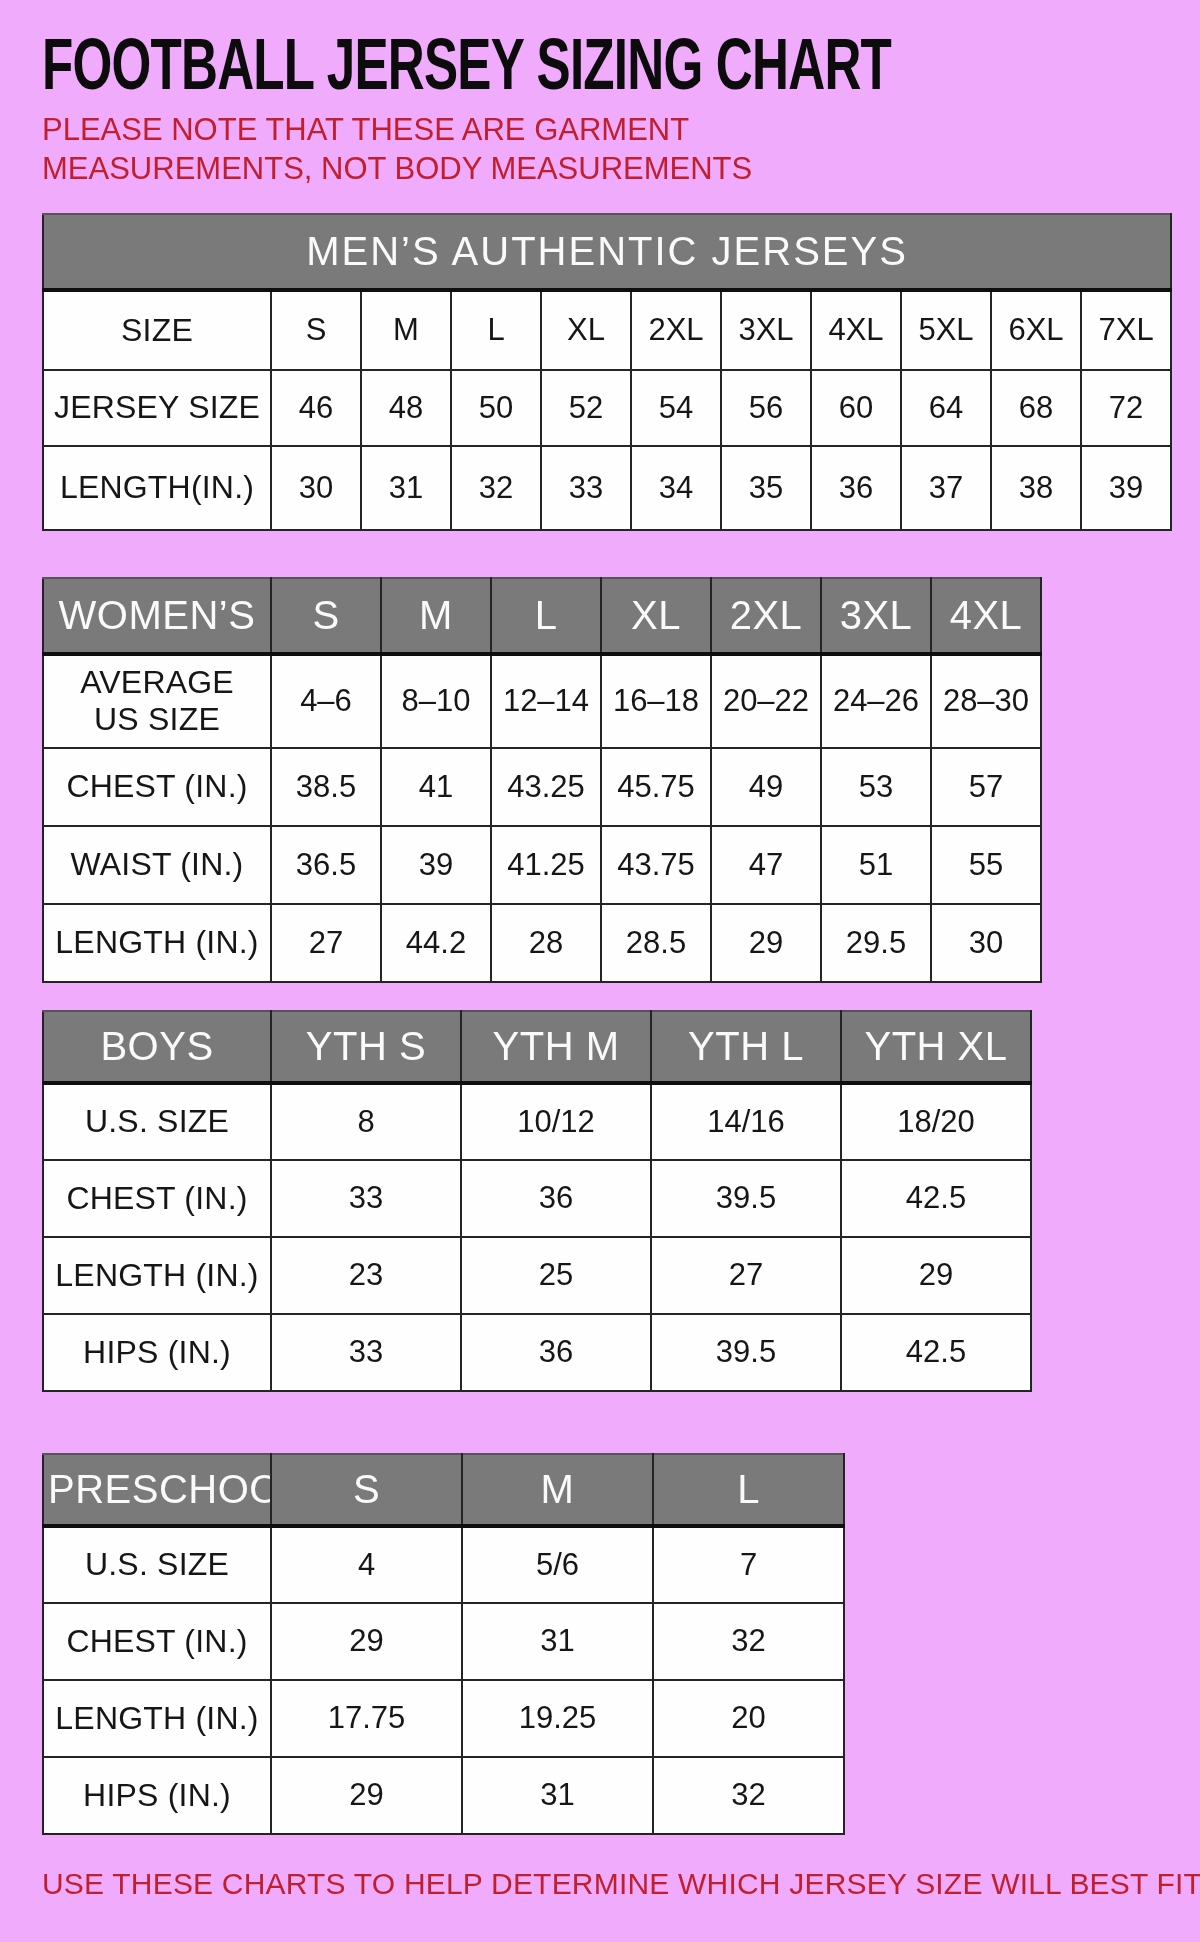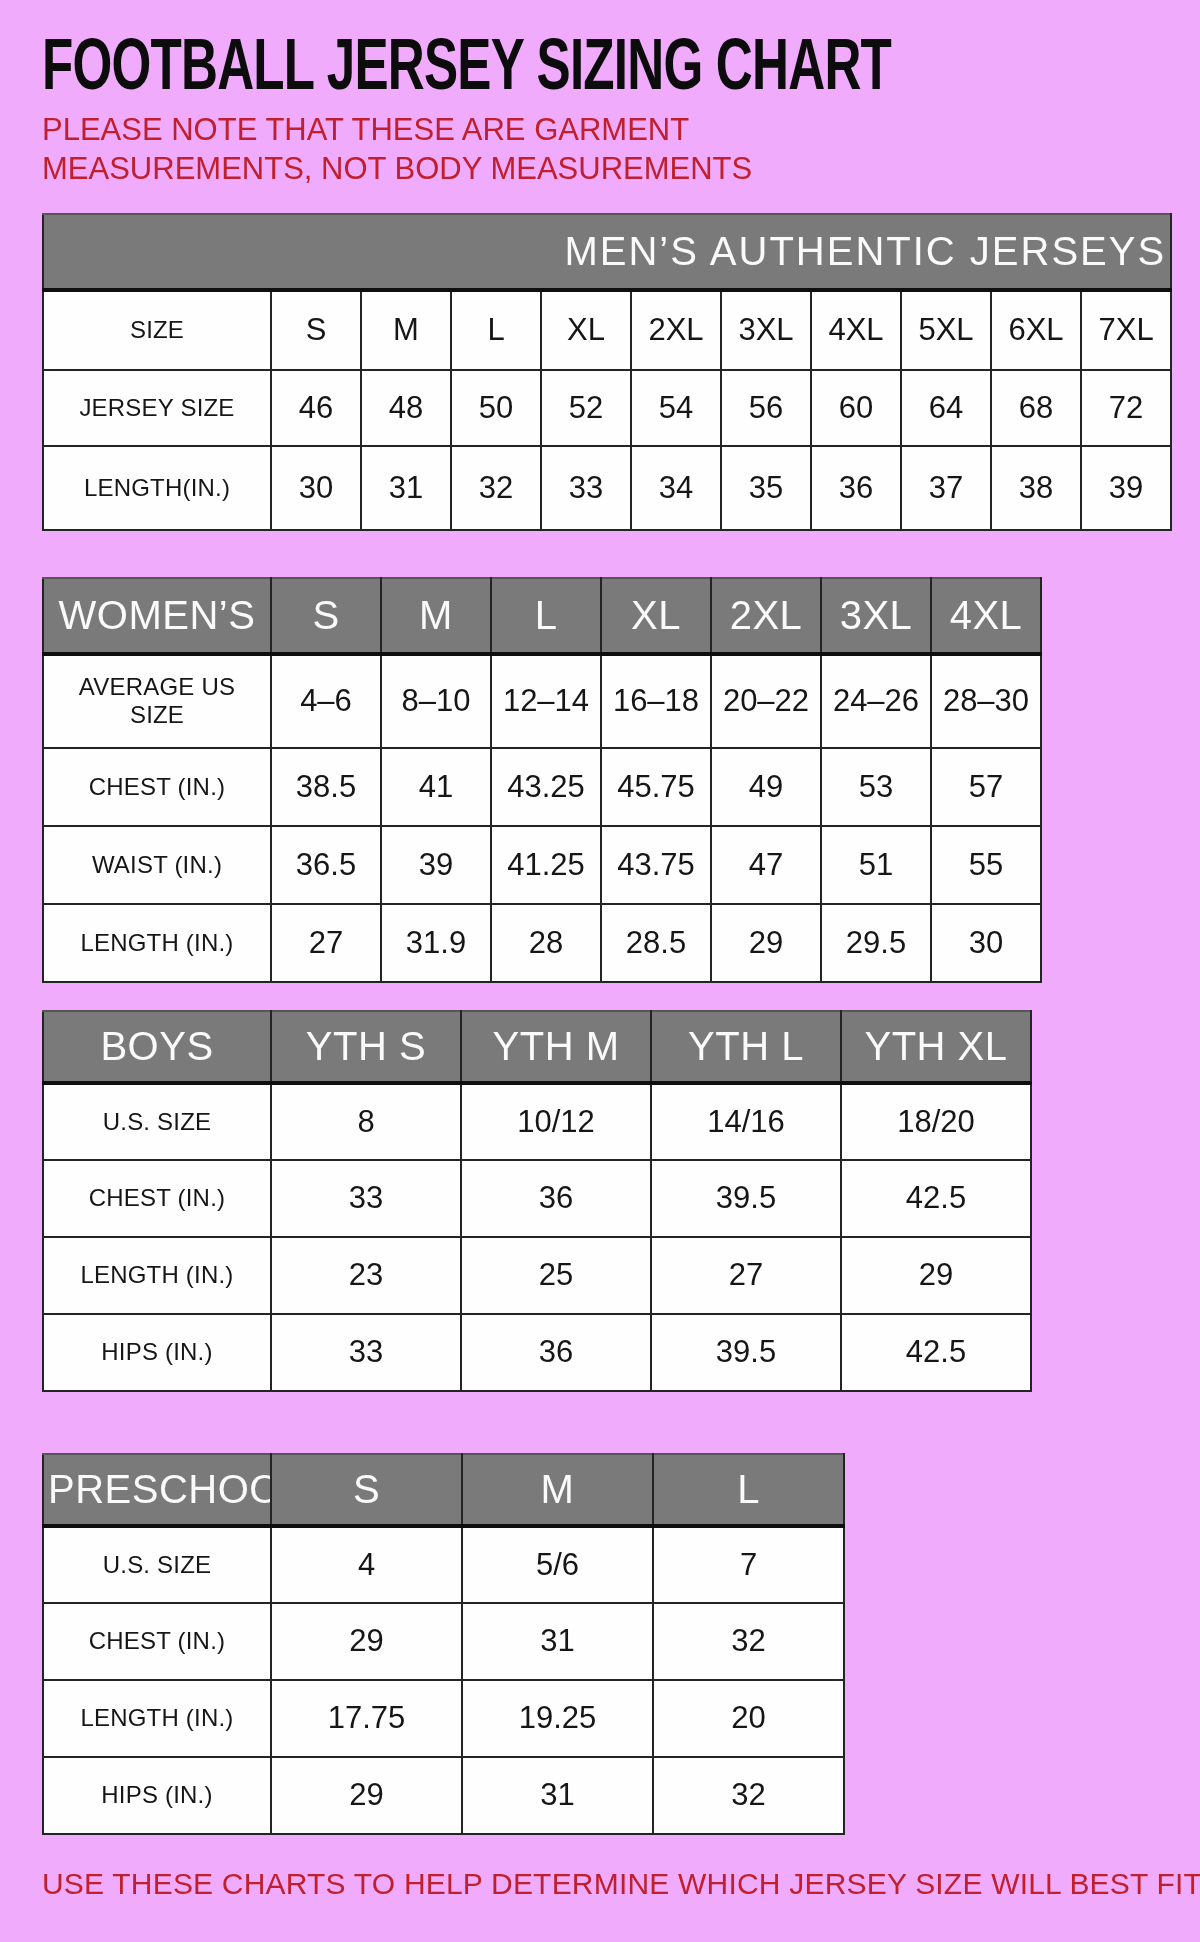--- a/index.html
+++ b/index.html
@@ -27,22 +27,22 @@
   table.tbl td {
     border: 2px solid #242424; text-align: center; vertical-align: middle;
     font-size: 31px; color: #161616; background: #fefefe; padding: 0 4px;
     overflow: hidden;
   }
   table.tbl td.hcell {
     background: #7a7a7a; color: #fafafa;
     border-bottom: 4px solid #0f0f0f; border-top: 2px solid #555;
     font-size: 40px; letter-spacing: 0.5px;
   }
-  table.tbl td.hmain { font-size: 40px; letter-spacing: 2px; text-align: right; }
-  table.tbl td.lbl { font-size: 24px; letter-spacing: 0.2px; }
+  table.tbl td.hmain { font-size: 40px; letter-spacing: 2px; }
+  table.tbl td.lbl { font-size: 32px; letter-spacing: 0.2px; }
 
   .t-mens { width: 1128px; margin-bottom: 46px; }
   .t-womens { width: 998px; margin-bottom: 27px; }
   .t-boys { width: 988px; margin-bottom: 61px; }
   .t-preschool { width: 801px; margin-bottom: 0; }
 
   .footer {
     color: #c0202e; font-size: 30px; margin-top: 32px;
     white-space: nowrap; letter-spacing: 0.2px;
   }
@@ -167,21 +167,21 @@
           <td>39</td>
           <td>41.25</td>
           <td>43.75</td>
           <td>47</td>
           <td>51</td>
           <td>55</td>
         </tr>
         <tr style="height:78px">
           <td class="lbl">LENGTH (IN.)</td>
           <td>27</td>
-          <td>31.9</td>
+          <td>44.2</td>
           <td>28</td>
           <td>28.5</td>
           <td>29</td>
           <td>29.5</td>
           <td>30</td>
         </tr>
       </tbody>
     </table>
 
     <table class="tbl t-boys">

